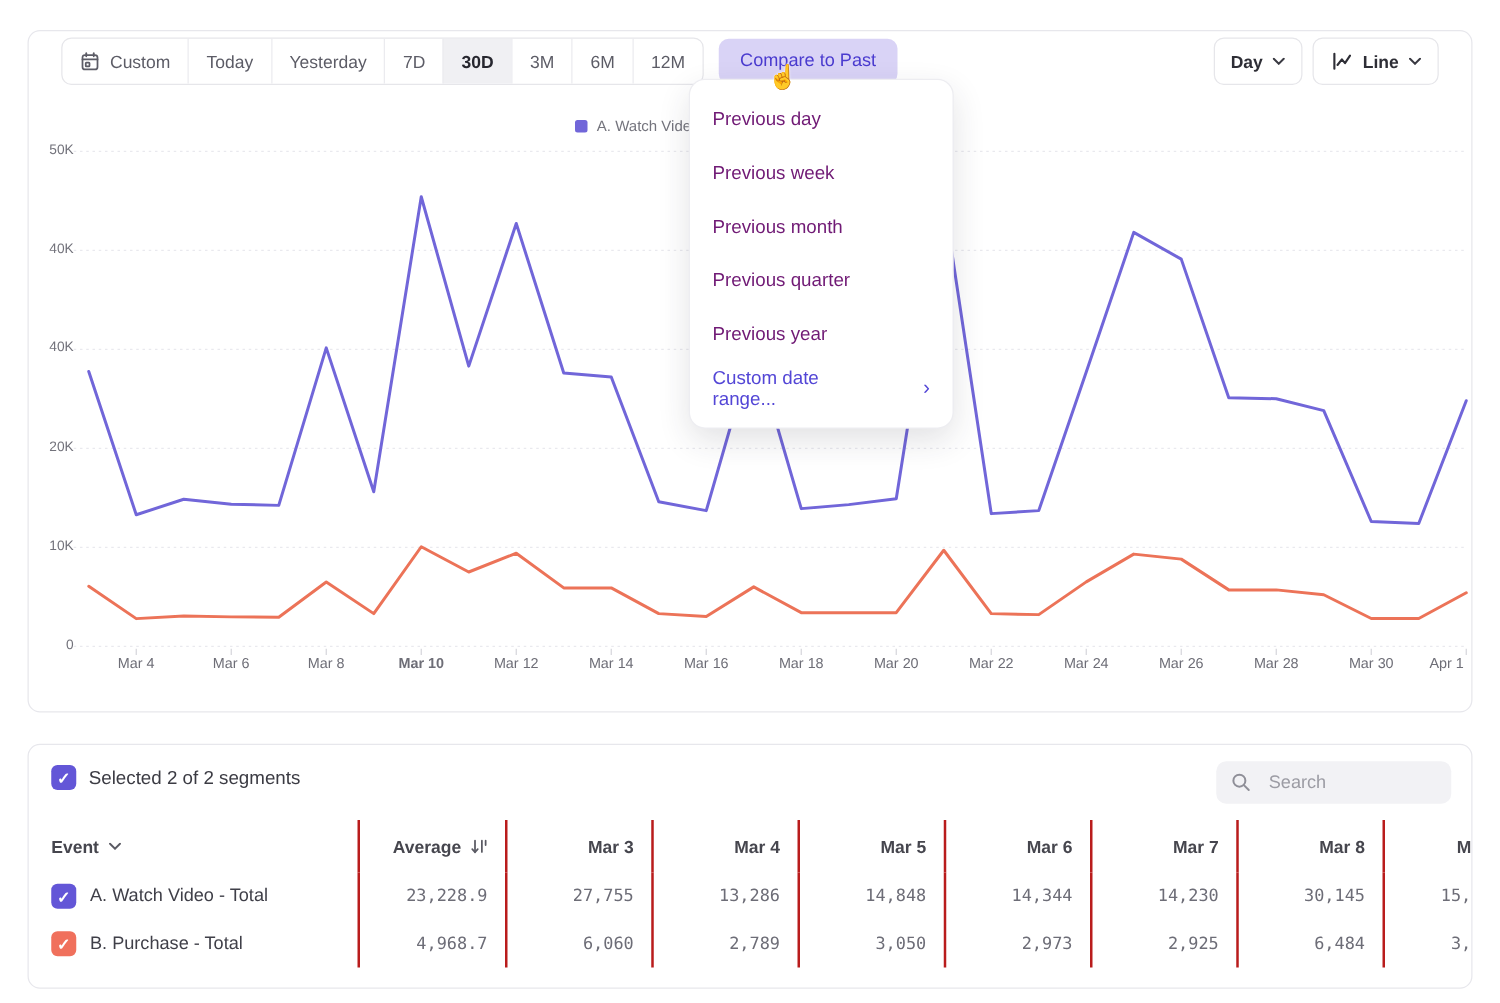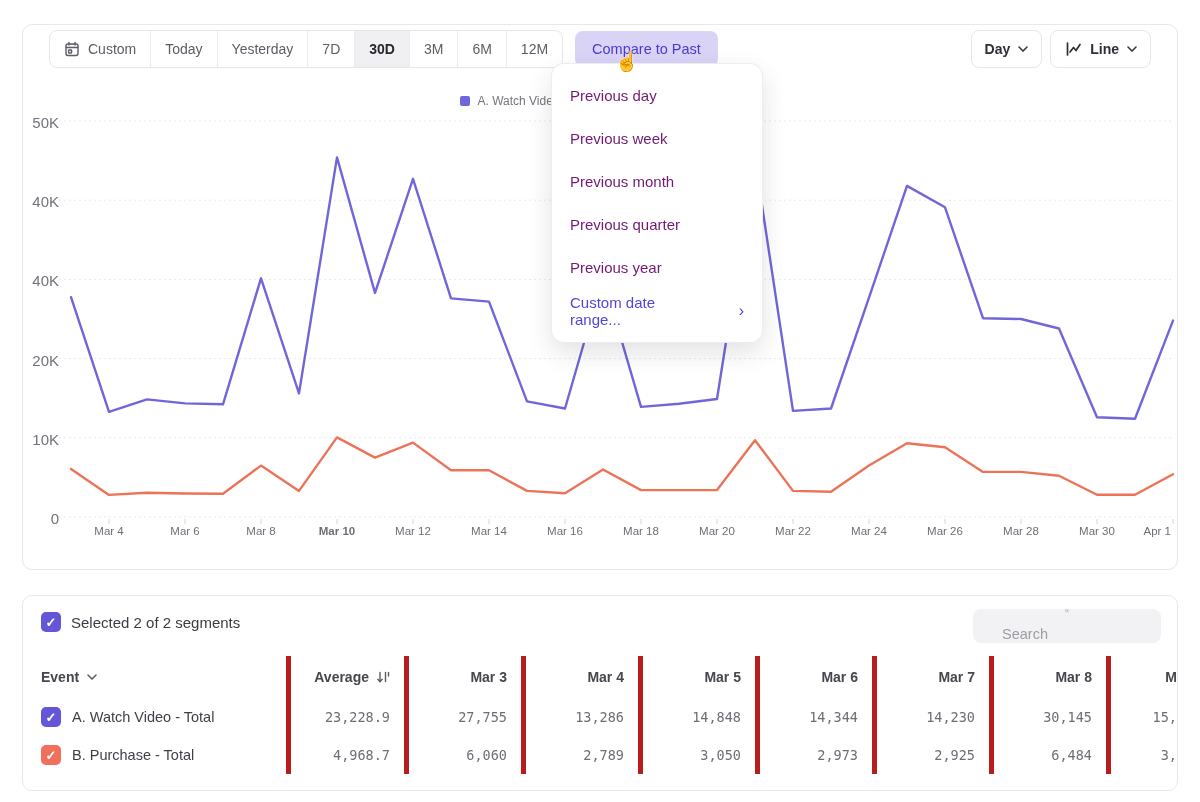--- a/index.html
+++ b/index.html
@@ -23,54 +23,54 @@
   .pill{height:36px;border:1px solid #e6e6ea;border-radius:8px;display:flex;align-items:center;gap:8px;
     padding:0 13px;font-size:14px;color:#2e2e36;font-weight:600;background:#fff;cursor:pointer;white-space:nowrap;}
   .pill svg,.seg-item svg{flex:0 0 auto;}
 
   
   .legend{position:absolute;top:69px;left:0;right:0;display:flex;justify-content:center;gap:26px;}
   .legend-item{display:flex;align-items:center;gap:7px;font-size:12px;color:#74747d;}
   .swatch{width:10px;height:10px;border-radius:2px;}
 
   
-  .ylab{position:absolute;left:0;width:36px;text-align:right;font-size:15px;color:#72727b;}
+  .ylab{position:absolute;left:0;width:36px;text-align:right;font-size:11px;color:#72727b;}
   .xlab{position:absolute;top:500px;font-size:11.5px;color:#6e6e77;white-space:nowrap;}
 
   #chart-svg{position:absolute;left:0;top:0;pointer-events:none;}
 
   
   #compare-menu{position:absolute;left:552px;top:64px;width:210px;background:#fff;border-radius:12px;
     box-shadow:0 0 0 1px #ededf1,0 10px 26px rgba(40,40,60,.14);padding:10px 0;z-index:10;box-sizing:border-box;}
   .menu-item{height:43px;display:flex;align-items:center;padding:0 18px;font-size:15px;color:#701a75;cursor:pointer;}
   .menu-item.custom{justify-content:space-between;gap:39px;}
   .menu-chevron{font-size:16px;line-height:1;}
 
   #cursor{position:absolute;left:615px;top:50px;z-index:20;font-size:19px;color:#2b2b33;
     text-shadow:0 0 2px #fff;pointer-events:none;}
 
   
   .panel-head{position:absolute;left:18px;top:16px;display:flex;align-items:center;gap:10px;}
   .checkbox{width:20px;height:20px;border-radius:5px;display:flex;align-items:center;justify-content:center;
     color:#fff;font-size:13px;font-weight:700;cursor:pointer;flex:0 0 auto;}
   .panel-title{font-size:15px;color:#3b3b43;}
   .search{position:absolute;right:16px;top:13px;width:188px;height:34px;background:#f2f2f5;border-radius:8px;
-    display:flex;align-items:center;gap:12px;padding:0 12px;box-sizing:border-box;flex-direction:column;}
+    display:flex;align-items:center;gap:12px;padding:0 12px;box-sizing:border-box;}
   .search input{border:none;background:transparent;outline:none;font-size:14.5px;color:#3b3b43;width:130px;
     font-family:"Liberation Sans",sans-serif;}
   .search input::placeholder{color:#9c9ca4;}
 
   
   #tbl{position:absolute;left:18px;top:60px;width:1136px;display:grid;
     grid-template-columns:245px 118px 117px 117px 117px 117px 117px 117px 1fr;}
   .hc,.vc{display:flex;align-items:center;box-sizing:border-box;}
   .hc{height:42px;font-size:14px;color:#46464e;font-weight:600;}
   .vc{height:38px;}
   .right{justify-content:flex-end;padding-right:14px;}
-  .sep{border-left:5px solid #b91c1c;}
+  .sep{border-left:2px solid #b91c1c;}
   .lastcol{padding-right:0;}
   .num{font-family:"DejaVu Sans Mono",monospace;font-size:13.5px;color:#6d6d77;}
   .row-label{display:flex;align-items:center;gap:11px;font-size:14.5px;color:#3f3f48;}
   .evt-chev{margin-left:8px;display:flex;align-items:center;}
   .avg-sort{margin-left:7px;display:flex;align-items:center;}
 </style>
 </head>
 <body>
 
 <div class="card" id="chart-card">

